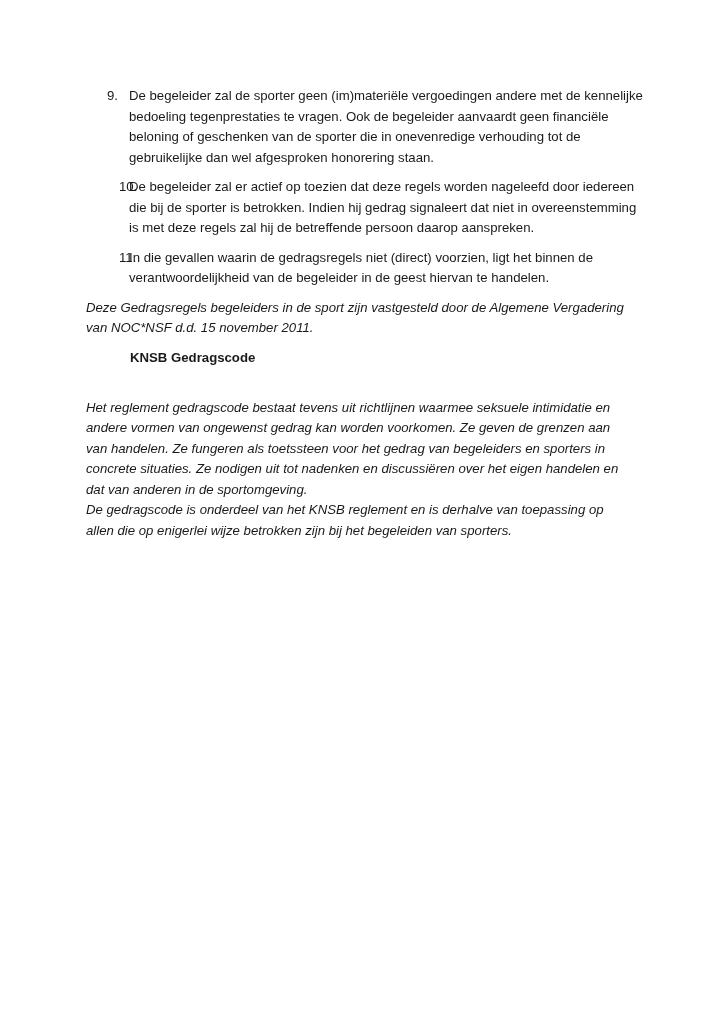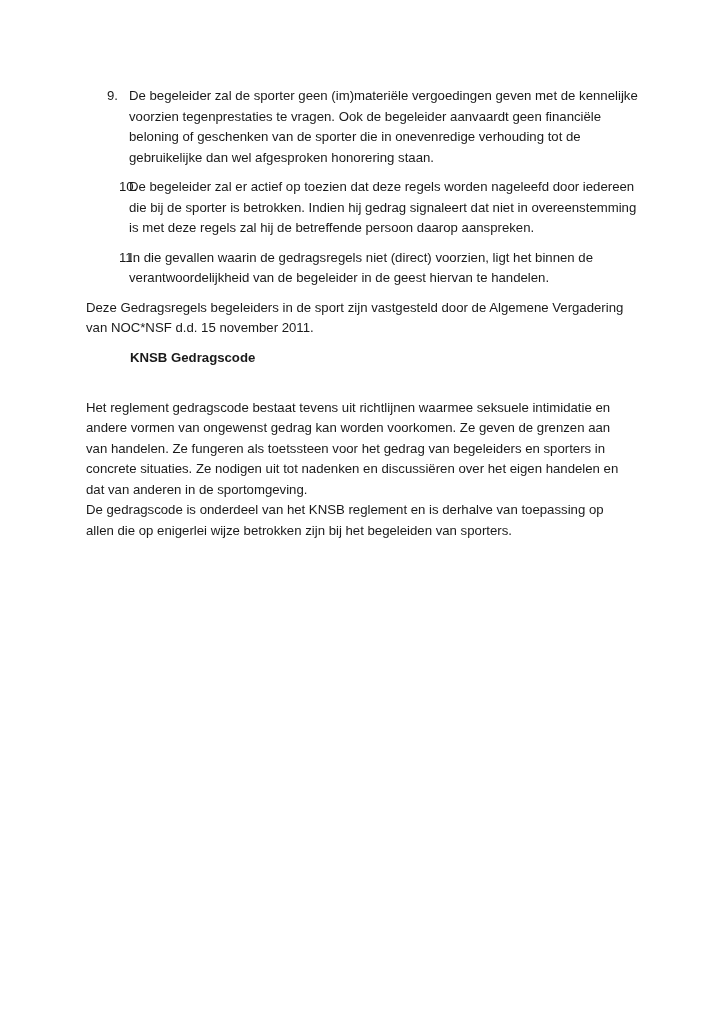--- a/index.html
+++ b/index.html
@@ -6,32 +6,32 @@
   body {
     width: 724px; height: 1024px; position: relative; overflow: hidden;
     font-family: "Liberation Sans", sans-serif; color: #1a1a1a;
     font-size: 13.2px; line-height: 20.5px;
   }
   .page { position: absolute; left: 86px; top: 86px; width: 560px; }
   ol.rules { list-style: none; margin: 0; padding: 0; }
   ol.rules li { position: relative; padding-left: 43px; margin-bottom: 9px; }
   ol.rules li .num { position: absolute; left: 21px; top: 0; }
   ol.rules li .num.two { left: 33px; }
-  p { margin: 0 17px 9px 0; }
+  p { margin: 0 17px 9px 0; font-style: italic; }
   .heading { font-weight: bold; margin: 0 0 9px 0; padding-left: 44px; }
   .url { word-break: break-all; }
 </style>
 </head>
 <body>
 
 <div class="page">
   <ol class="rules">
     <li>
       <span class="num">9.</span>
-      <span>De begeleider zal de sporter geen (im)materiële vergoedingen geven met de kennelijke voorzien tegenprestaties te vragen. Ook de begeleider aanvaardt geen financiële beloning of geschenken van de sporter die in onevenredige verhouding tot de gebruikelijke dan wel afgesproken honorering staan.</span>
+      <span>De begeleider zal de sporter geen (im)materiële vergoedingen andere met de kennelijke bedoeling tegenprestaties te vragen. Ook de begeleider aanvaardt geen financiële beloning of geschenken van de sporter die in onevenredige verhouding tot de gebruikelijke dan wel afgesproken honorering staan.</span>
     </li>
     <li>
       <span class="num two">10.</span>
       <span>De begeleider zal er actief op toezien dat deze regels worden nageleefd door iedereen die bij de sporter is betrokken. Indien hij gedrag signaleert dat niet in overeenstemming is met deze regels zal hij de betreffende persoon daarop aanspreken.</span>
     </li>
     <li>
       <span class="num two">11.</span>
       <span>In die gevallen waarin de gedragsregels niet (direct) voorzien, ligt het binnen de verantwoordelijkheid van de begeleider in de geest hiervan te handelen.</span>
     </li>
   </ol>

